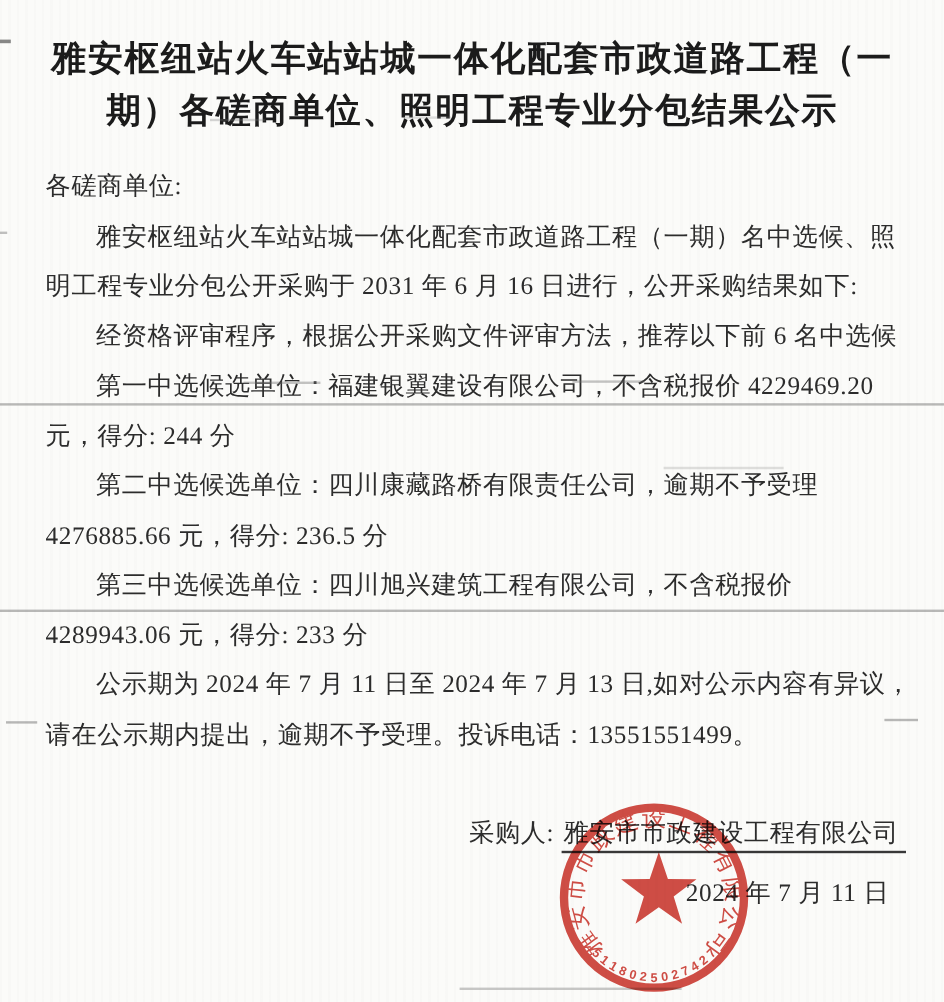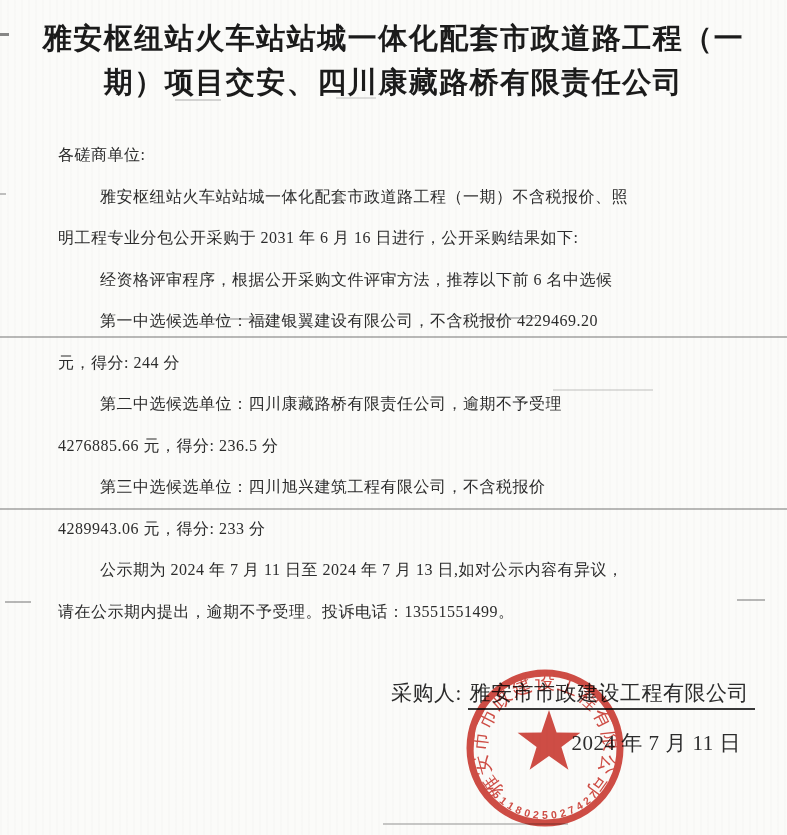--- a/index.html
+++ b/index.html
@@ -16,33 +16,33 @@
     width: 787px;
     height: 835px;
     overflow: hidden;
     background:
       repeating-linear-gradient(90deg, rgba(0,0,0,0.012) 0 2px, rgba(0,0,0,0) 2px 7px),
       var(--paper);
     color: var(--ink);
     font-family: "Liberation Serif", "DejaVu Serif", serif;
   }
   .doc-title {
-    padding-top: 16px;
+    padding-top: 27px;
     text-align: center;
     font-family: "Liberation Sans", "DejaVu Sans", sans-serif;
     font-weight: bold;
     font-size: 29px;
     line-height: 44px;
     letter-spacing: 1.5px;
     color: var(--title-ink);
   }
   .doc-body {
-    margin-top: 30px;
-    padding: 0 30px 0 58px;
-    font-size: 16px;
+    margin-top: 20px;
+    padding: 0 30px 0 38px;
+    font-size: 21px;
     line-height: 41.5px;
     letter-spacing: 0.5px;
   }
   .doc-body .line { white-space: nowrap; }
   .doc-body .line.indent { text-indent: 42px; }
   .signature {
     margin-top: 40px;
     padding-right: 32px;
     text-align: right;
     font-size: 21px;
@@ -72,26 +72,26 @@
   .stamp .stamp-digit { font-size: 10.5px; font-weight: bold; font-family: "Liberation Sans", "DejaVu Sans", sans-serif; }
   .artifact { position: absolute; }
 </style>
 </head>
 <body>
 
 <div class="page">
 
   <div class="doc-title">
     <div>雅安枢纽站火车站站城一体化配套市政道路工程（一</div>
-    <div>期）项目交安、四川康藏路桥有限责任公司</div>
+    <div>期）各磋商单位、照明工程专业分包结果公示</div>
   </div>
 
   <div class="doc-body">
       <div class="line">各磋商单位:</div>
-      <div class="line indent">雅安枢纽站火车站站城一体化配套市政道路工程（一期）不含税报价、照</div>
+      <div class="line indent">雅安枢纽站火车站站城一体化配套市政道路工程（一期）名中选候、照</div>
       <div class="line">明工程专业分包公开采购于 2031 年 6 月 16 日进行，公开采购结果如下:</div>
       <div class="line indent">经资格评审程序，根据公开采购文件评审方法，推荐以下前 6 名中选候</div>
       <div class="line indent">第一中选候选单位：福建银翼建设有限公司，不含税报价 4229469.20</div>
       <div class="line">元，得分: 244 分</div>
       <div class="line indent">第二中选候选单位：四川康藏路桥有限责任公司，逾期不予受理</div>
       <div class="line">4276885.66 元，得分: 236.5 分</div>
       <div class="line indent">第三中选候选单位：四川旭兴建筑工程有限公司，不含税报价</div>
       <div class="line">4289943.06 元，得分: 233 分</div>
       <div class="line indent">公示期为 2024 年 7 月 11 日至 2024 年 7 月 13 日,如对公示内容有异议，</div>
       <div class="line">请在公示期内提出，逾期不予受理。投诉电话：13551551499。</div>

